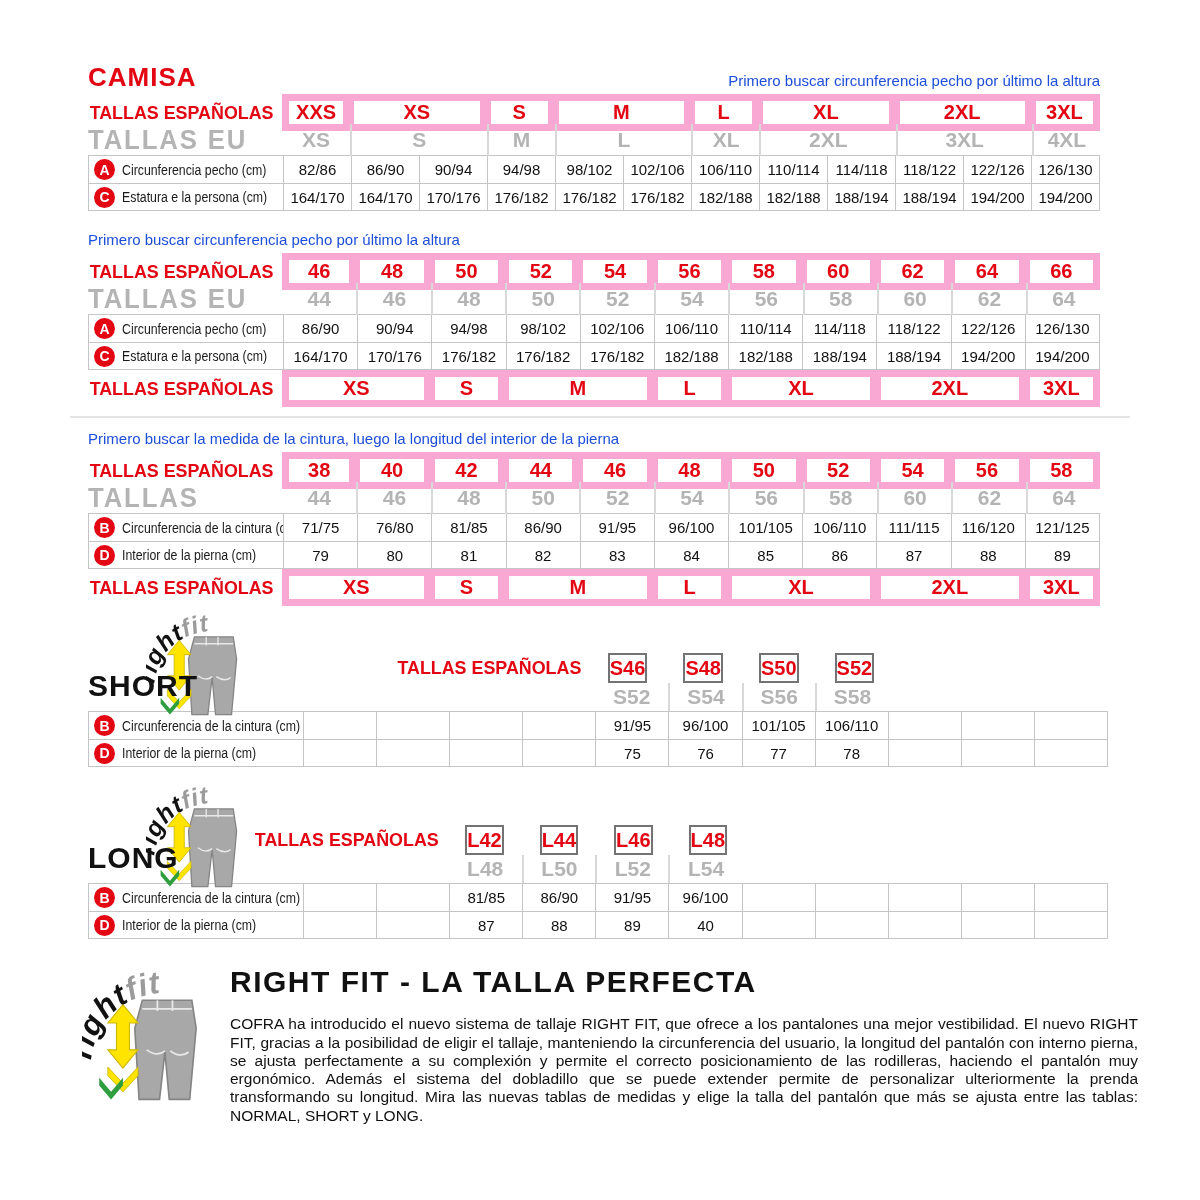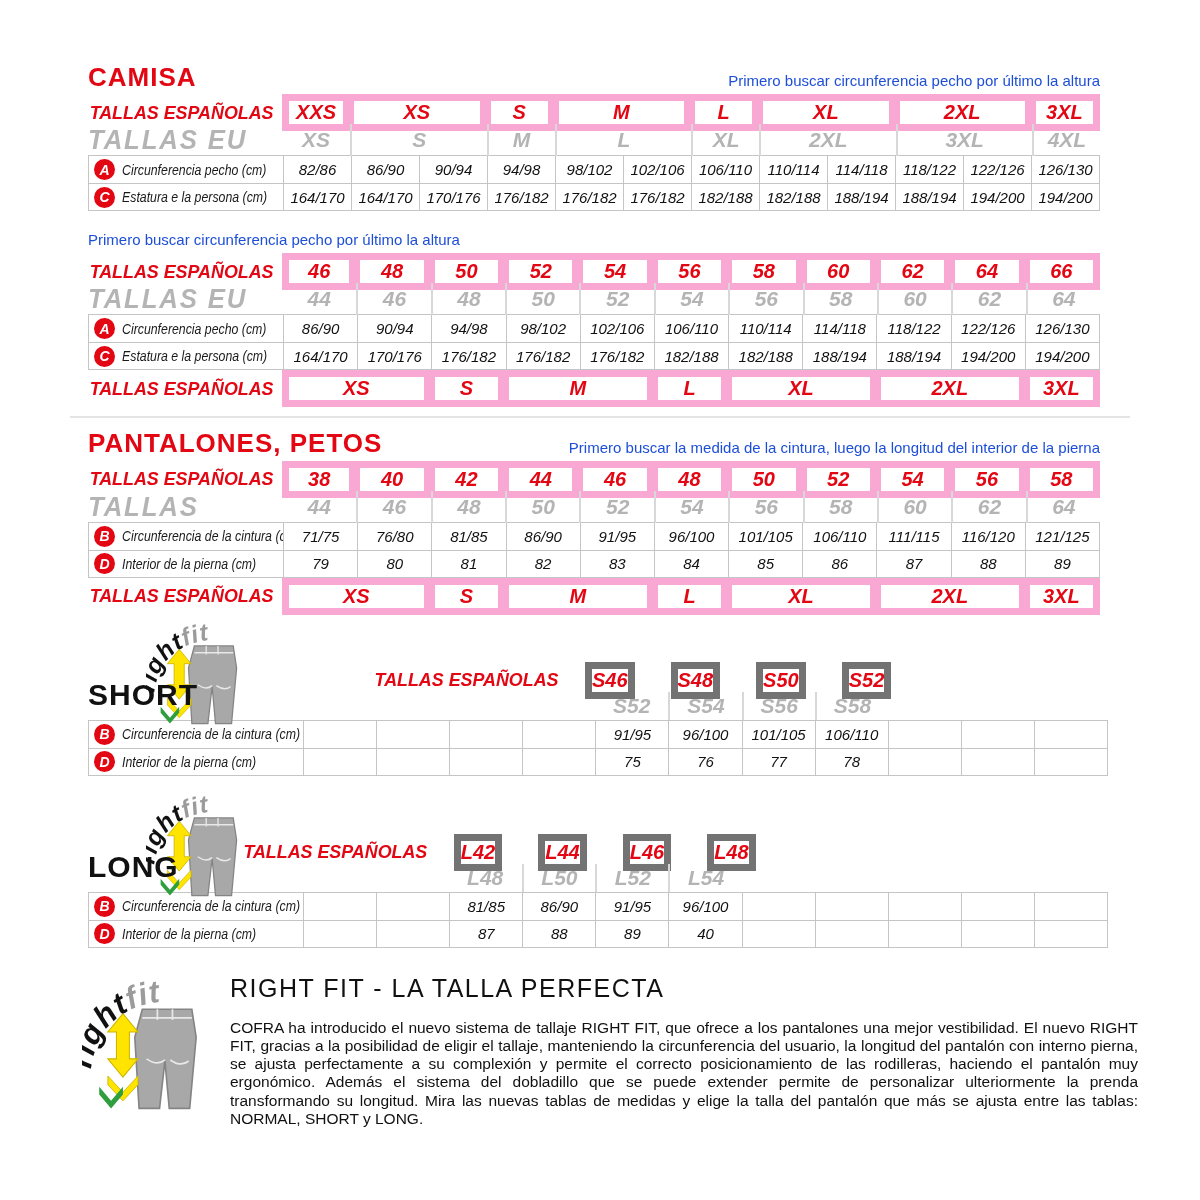--- a/index.html
+++ b/index.html
@@ -5,21 +5,21 @@
   * { margin:0; padding:0; box-sizing:border-box; }
   html,body { width:1200px; height:1200px; background:#ffffff; overflow:hidden;
     font-family:"Liberation Sans","DejaVu Sans",sans-serif; color:#1a1a1a; }
   body { padding-top:64px; }
 
   .sec { width:1012px; margin:0 0 0 88px; }
   .sec-head { display:flex; justify-content:space-between; align-items:flex-end; margin-bottom:3px; }
   .sec-title { color:#e30613; font-size:26px; font-weight:bold; letter-spacing:1px; line-height:1.05; white-space:nowrap; }
   .sec-note { font-size:15px; color:#1d4ed8; padding-bottom:2px; white-space:nowrap; }
 
-  .trow { display:grid;font-style:italic; }
+  .trow { display:grid; }
   .grid-12 { grid-template-columns:194px repeat(12,1fr); }
   .grid-11 { grid-template-columns:194px repeat(11,1fr); }
   .grid-sl { grid-template-columns:214px repeat(11,1fr); }
 
   .strip-row { height:30px; }
   .red-label { color:#e30613; font-weight:bold; font-size:19px; display:flex; align-items:center;
     justify-content:flex-end; padding-right:9px; white-space:nowrap; transform:scaleX(.94); transform-origin:right center; }
   .red-head { border:7px solid #f9a8d4; background:#fff; color:#e30613; font-weight:bold; font-size:20px;
     display:flex; align-items:center; justify-content:center; }
   .red-head + .red-head { margin-left:-3px; }
@@ -42,30 +42,30 @@
 
   .divider { width:1060px; height:2px; background:#e4e4e4; margin:16px 0 12px 70px; }
   .gap20 { height:20px; } .gap26 { height:26px; }
 
   
   .sl-sec { position:relative; width:1020px; margin-left:88px; padding-top:28px; }
   .sl-name { position:absolute; left:0; top:44px; font-size:30px; font-weight:bold; letter-spacing:1px; color:#111; }
   .rf-logo { position:absolute; }
   .rf-small { left:58px; top:-10px; width:112px; height:103px; }
   .boxes-row { height:30px; }
-  .red-box { border:7px solid #737373; margin:0 18px; color:#e30613; font-weight:bold; font-size:20px;
+  .red-box { border:2px solid #737373; margin:0 18px; color:#e30613; font-weight:bold; font-size:20px;
     display:flex; align-items:center; justify-content:center; background:#fff; }
   .gray-row-sl { height:28px; }
   .lead-5 { grid-column:1 / span 5; }
   .lead-3 { grid-column:1 / span 3; }
 
   
   .rf-sec { position:relative; width:1047px; margin:26px 0 0 88px; height:170px; }
   .rf-big { left:-6px; top:-2px; width:140px; height:150px; }
-  .rf-heading { margin-left:142px; font-size:25px; font-weight:normal; letter-spacing:1.5px; color:#111; white-space:nowrap; }
+  .rf-heading { margin-left:142px; font-size:30px; font-weight:bold; letter-spacing:1.5px; color:#111; white-space:nowrap; }
   .rf-par { margin-left:142px; margin-top:16px; width:908px; font-size:15.5px; line-height:1.18; color:#111; text-align:justify; }
 </style>
 </head>
 <body>
 
 <section class="sec">
   <div class="sec-head">
     <h2 class="sec-title">CAMISA</h2>
     <div class="sec-note">Primero buscar circunferencia pecho por último la altura</div>
   </div>
@@ -210,21 +210,20 @@
       <div class="red-head" style="grid-column: span 2;">XL</div>
       <div class="red-head" style="grid-column: span 2;">2XL</div>
       <div class="red-head">3XL</div>
     </div>
 </section>
 
 <div class="divider"></div>
 
 <section class="sec">
   <div class="sec-head">
-    <h2 class="sec-title">PANTALONES, PETOS</h2>
     <div class="sec-note">Primero buscar la medida de la cintura, luego la longitud del interior de la pierna</div>
   </div>
   <div class="trow grid-11 strip-row">
     <div class="red-label">TALLAS ESPAÑOLAS</div>
   <div class="red-head">38</div>
       <div class="red-head">40</div>
       <div class="red-head">42</div>
       <div class="red-head">44</div>
       <div class="red-head">46</div>
       <div class="red-head">48</div>

